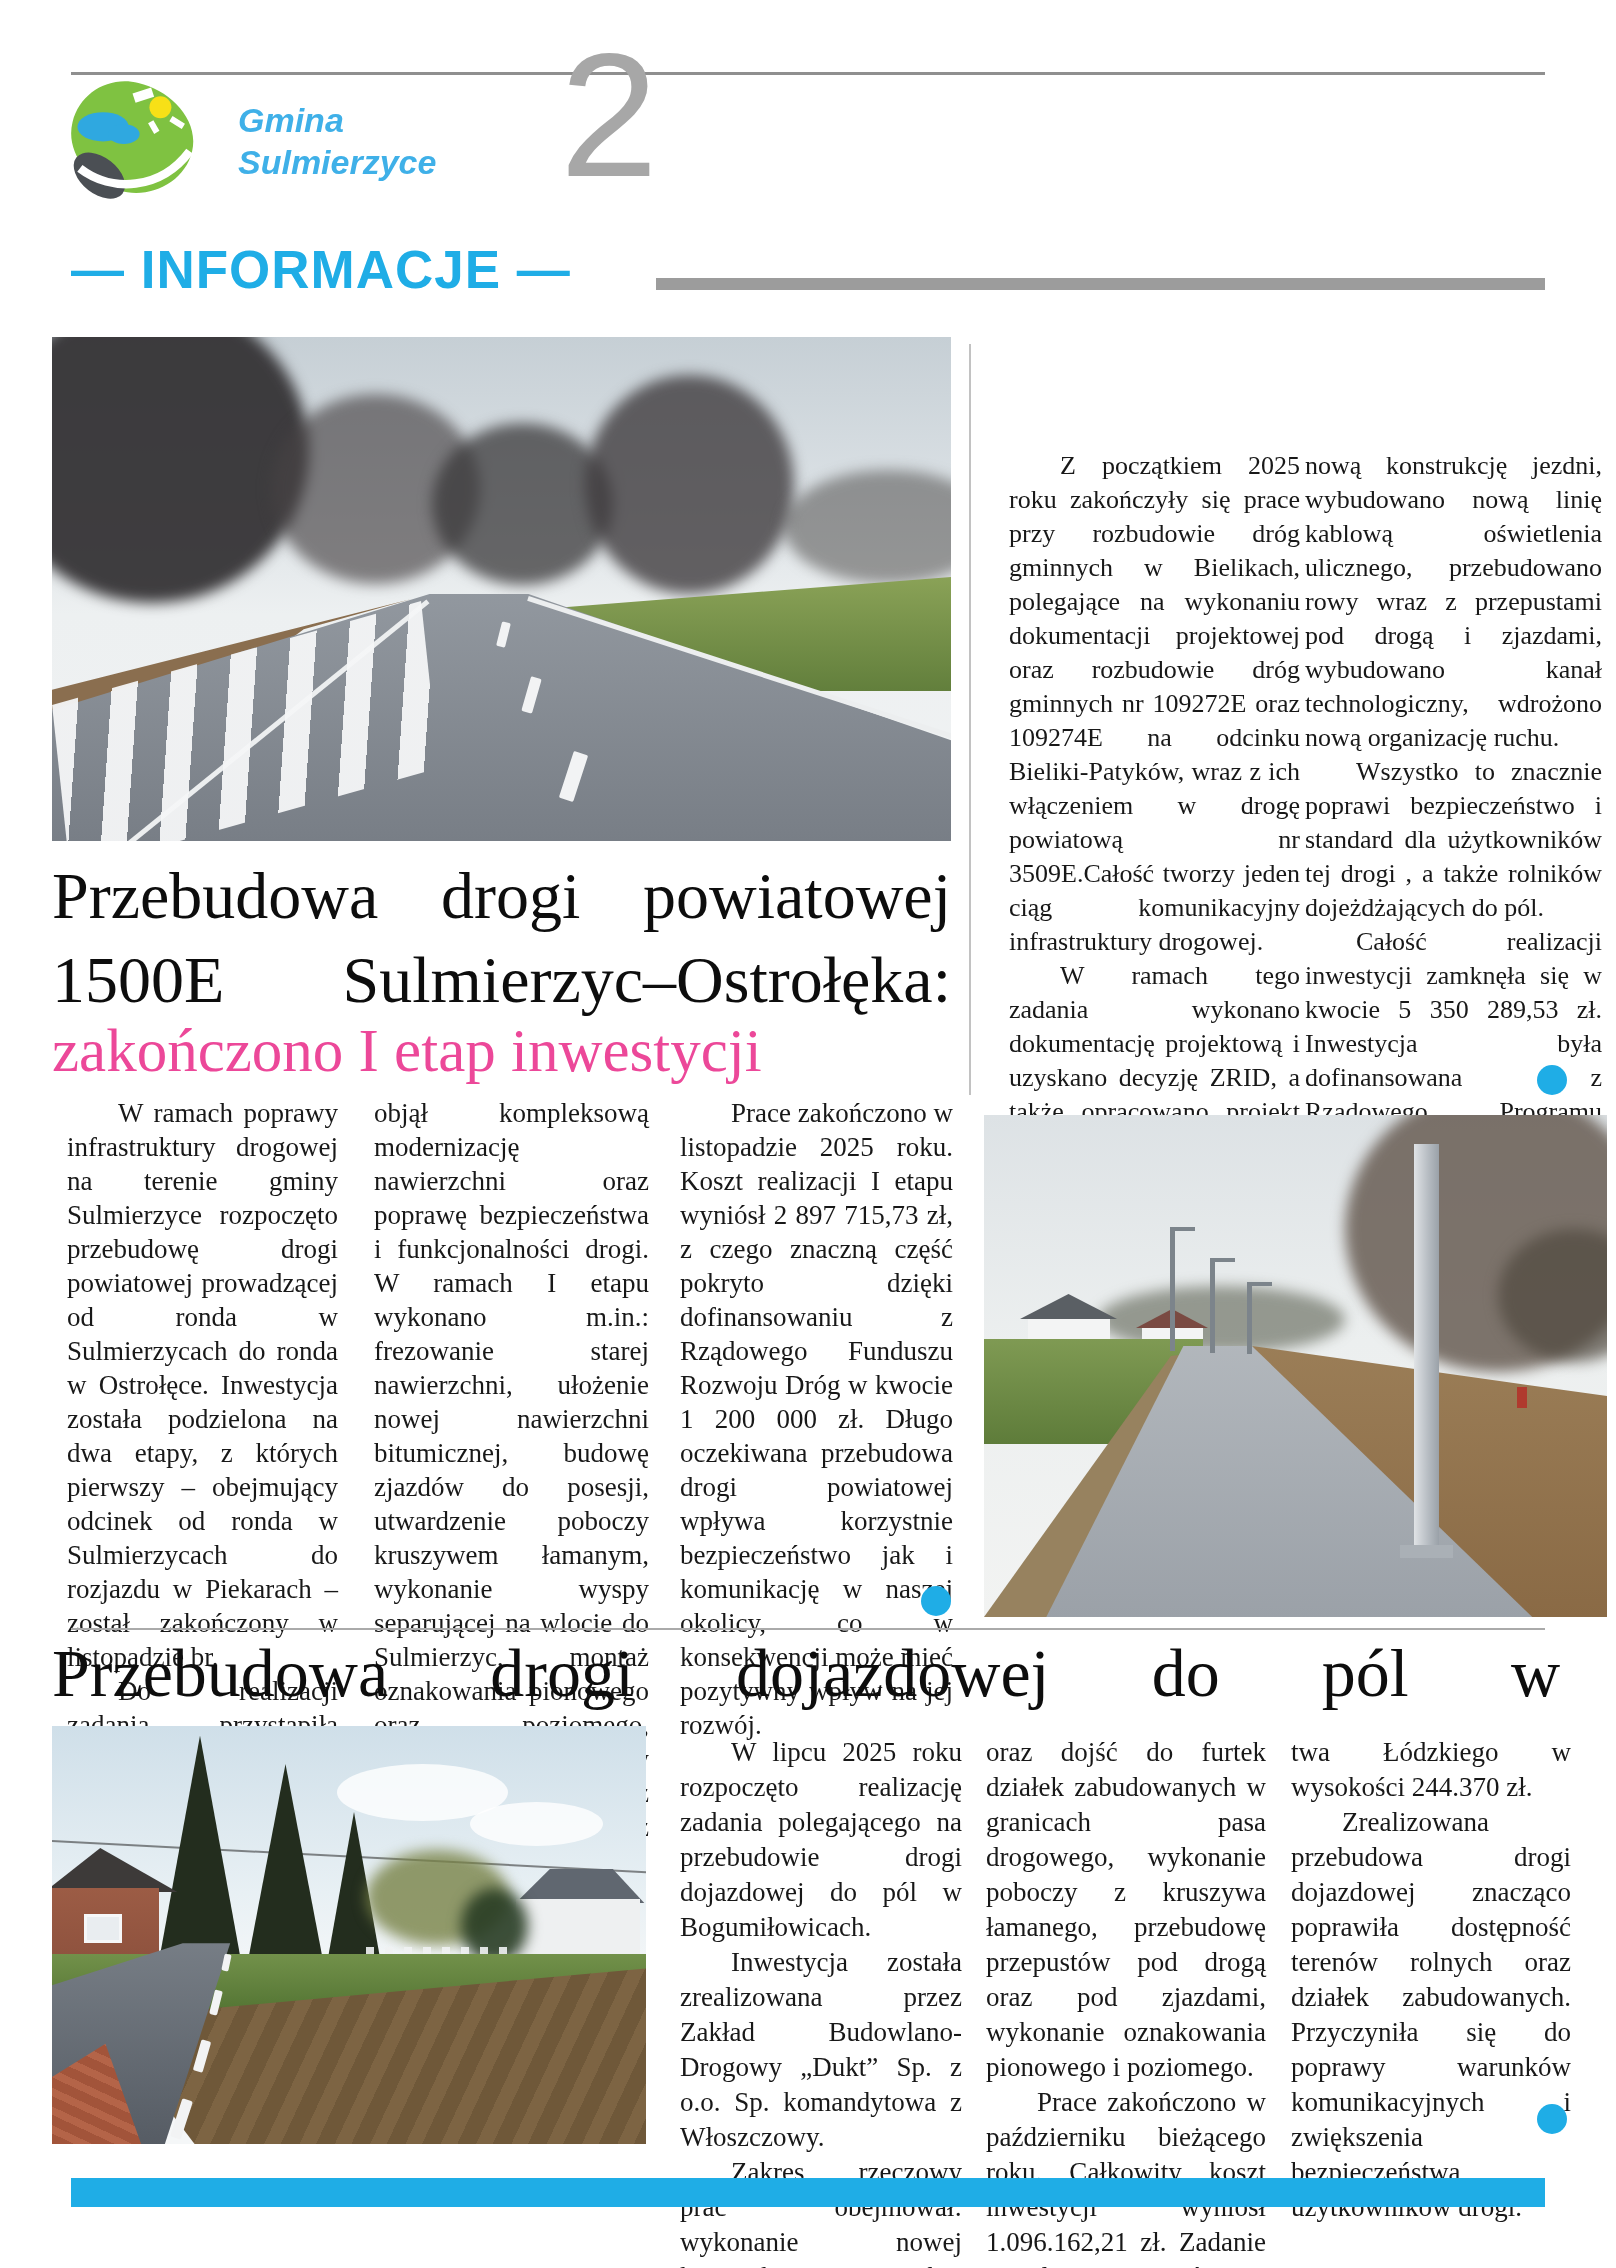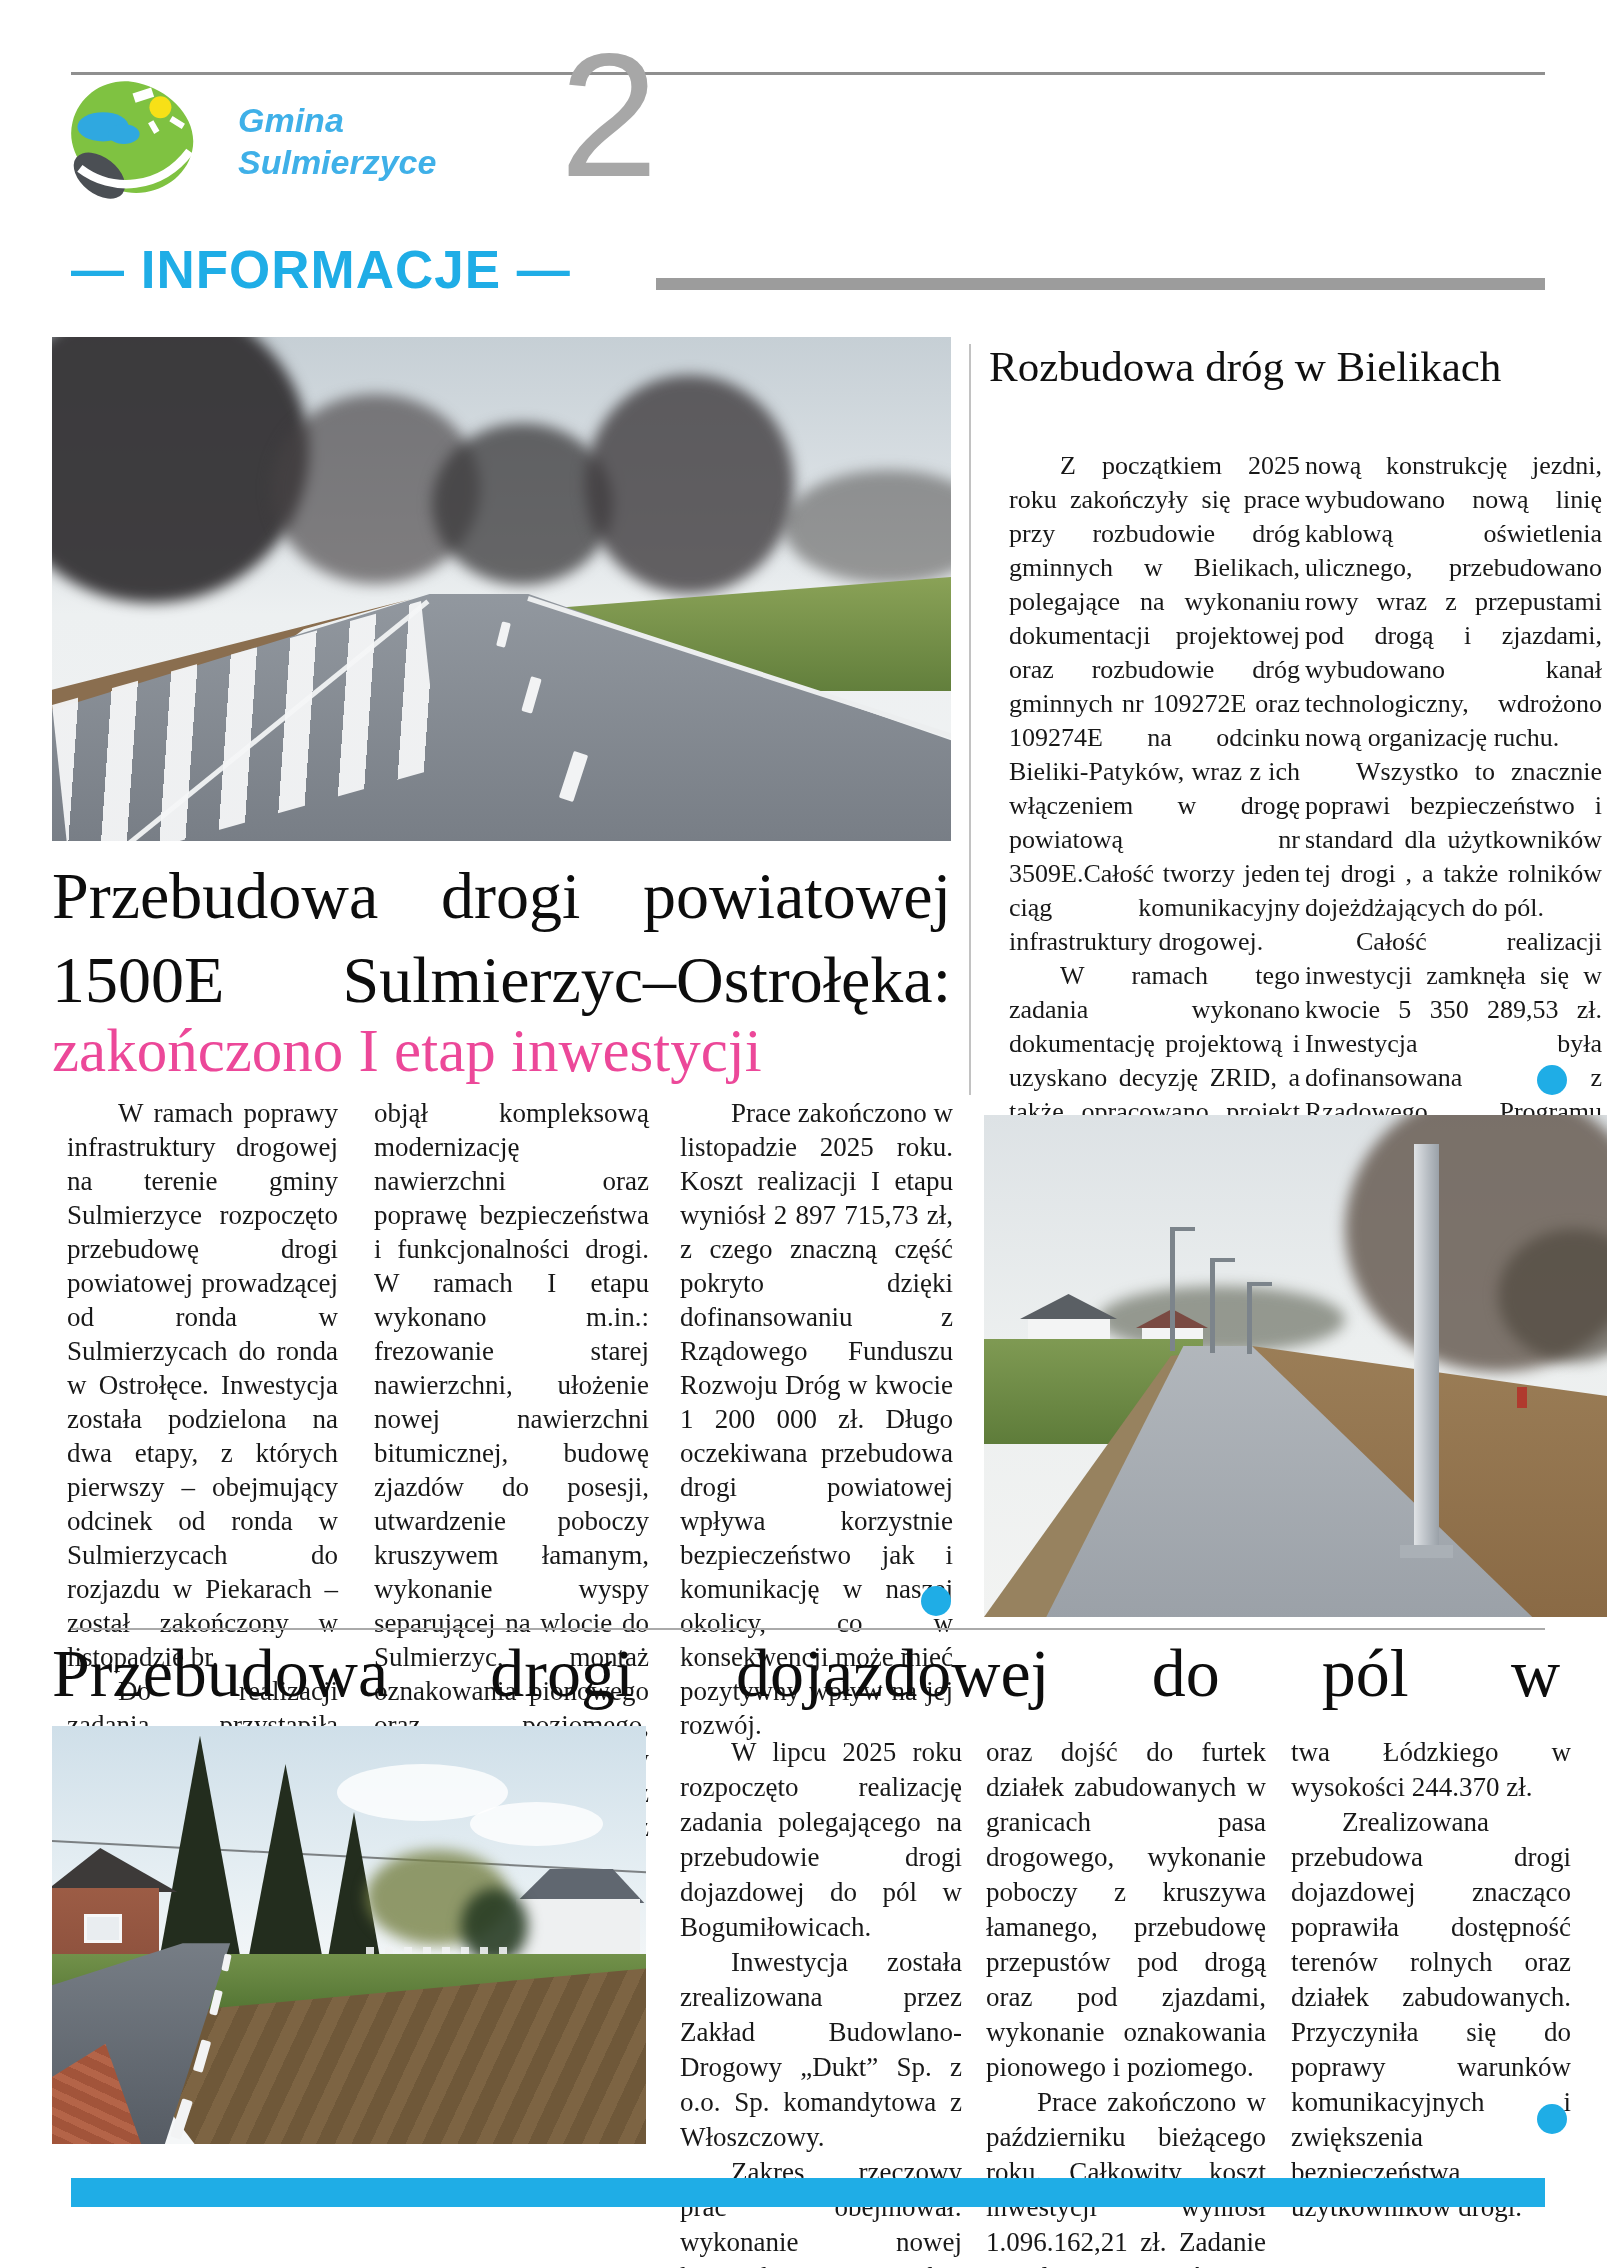--- a/index.html
+++ b/index.html
@@ -145,21 +145,20 @@
     <div class="layer wline" style="left:376px; top:262px; width:409px; height:4.8px; transform:rotate(141deg);"></div>
     <div class="layer ph1-cross"></div>
     <div class="layer dash" style="left:447px; top:285px; width:8.6px; height:25px; transform:rotate(14deg);"></div>
     <div class="layer dash" style="left:474px; top:340px; width:11.4px; height:36px; transform:rotate(16deg);"></div>
     <div class="layer dash" style="left:514px; top:415px; width:15px; height:49px; transform:rotate(18deg);"></div>
   </div>
 
   <div class="vline"></div>
   <div class="art2">
     <div class="abs art2-title">
-      <div>Rozbudowa dróg w Bielikach</div>
     </div>
     <div class="bodycol" style="left:989px; top:449px; width:291px;margin-left:20px;">
       <p class="p-ind">Z początkiem 2025 roku zakończyły się prace przy rozbudowie dróg gminnych w Bielikach, polegające na wykonaniu dokumentacji projektowej oraz rozbudowie dróg gminnych nr 109272E oraz 109274E na odcinku Bieliki-Patyków, wraz z ich włączeniem w drogę powiatową nr 3509E.Całość tworzy jeden ciąg komunikacyjny infrastruktury drogowej.</p>
       <p class="p-ind">W ramach tego zadania wykonano dokumentację projektową i uzyskano decyzję ZRID, a także opracowano projekt organizacji ruchu, wyniesiono w teren nowe punkty graniczne, powstałe w wyniku podziałów, wycięto drzewa i nasadzono nowe, wykonano</p>
     </div>
     <div class="bodycol" style="left:1305px; top:449px; width:297px;">
       <p>nową konstrukcję jezdni, wybudowano nową linię kablową oświetlenia ulicznego, przebudowano rowy wraz z przepustami pod drogą i zjazdami, wybudowano kanał technologiczny, wdrożono nową organizację ruchu.</p>
       <p class="p-ind">Wszystko to znacznie poprawi bezpieczeństwo i standard dla użytkowników tej drogi , a także rolników dojeżdżających do pól.</p>
       <p class="p-ind">Całość realizacji inwestycji zamknęła się w kwocie 5 350 289,53 zł. Inwestycja była dofinansowana z Rządowego Programu Polski Ład: Program Inwestycji Strategicznych w kwocie 3 799 000 zł.</p>
     </div>

